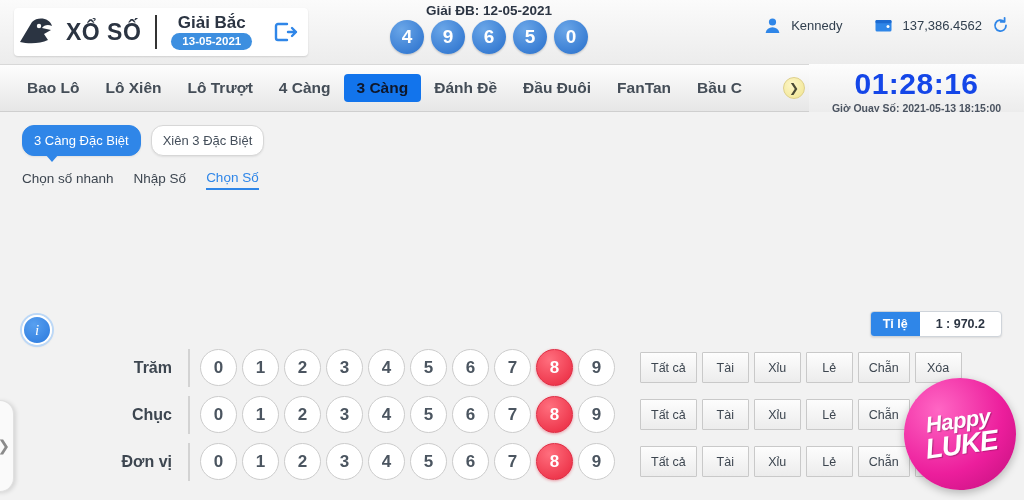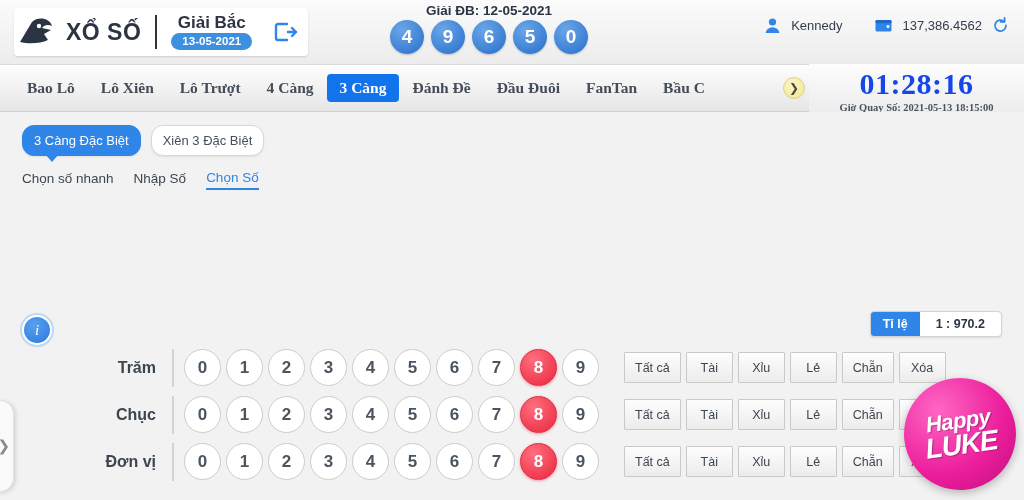--- a/index.html
+++ b/index.html
@@ -54,28 +54,28 @@
     display: flex; align-items: center; gap: 9px; font-size: 13px; color: #32404f;
   }
   .acct .i { width: 19px; height: 19px; display:block; }
   .acct .sep { width: 14px; }
 
   
   .navbar {
     position: relative; height: 47px; width: 1024px;
     background: linear-gradient(#fdfdfd, #e6e6e6);
     border-bottom: 1px solid #cfcfcf;
-    display: flex; align-items: center; font-family: Liberation Serif, serif;
+    display: flex; align-items: center;
   }
   .nav-items { display: flex; align-items: center; gap: 0; padding-left: 14px; }
   .nav-item {
     font-size: 15.5px; font-weight: bold; color: #444d57;
     padding: 5px 13px; border-radius: 4px; white-space: nowrap; cursor: pointer;
   }
-  .nav-item.active { background: #1274ec; color: #ffffff; }
+  .nav-item.active { background: #1274ec; color: #0f172a; }
   .nav-scroll {
     position: absolute; left: 783px; top: 12px;
     width: 22px; height: 22px; border-radius: 50%;
     background: radial-gradient(circle at 40% 35%, #fdf6c8, #f0e48e);
     border: 1px solid #ded08b; color: #4a4a35;
     display: flex; align-items: center; justify-content: center; font-size: 12px;
     cursor: pointer;
   }
   .clock-box {
     position: absolute; right: 0; top: -1px; width: 215px; height: 54px;
@@ -119,21 +119,21 @@
     display: flex; border-radius: 4px; overflow: hidden;
     border: 1px solid #cfd4da; background: #fff; box-shadow: 0 1px 2px rgba(0,0,0,.1);
   }
   .rate-key { background: #2f86e8; color: #fff; font-size: 12.5px; font-weight: bold; padding: 5px 12px; }
   .rate-val { color: #2b3442; font-size: 12.5px; font-weight: bold; padding: 5px 16px; }
 
   
   .rows { position: absolute; top: 232px; left: 0; width: 1024px; }
   .row { display: flex; align-items: center; height: 47px; }
   .row-label {
-    width: 172px; text-align: right; padding-right: 16px;
+    width: 188px; text-align: right; padding-right: 16px;
     font-size: 16px; font-weight: bold; color: #3d4650;
   }
   .row-divider { width: 2px; height: 38px; background: #d3d3d3; }
   .balls { display: flex; gap: 5px; padding-left: 10px; }
   .ball {
     width: 37px; height: 37px; border-radius: 50%;
     background: #fff; border: 1px solid #cccccc;
     display: flex; align-items: center; justify-content: center;
     font-size: 17px; font-weight: bold; color: #4b5560; cursor: pointer;
   }

